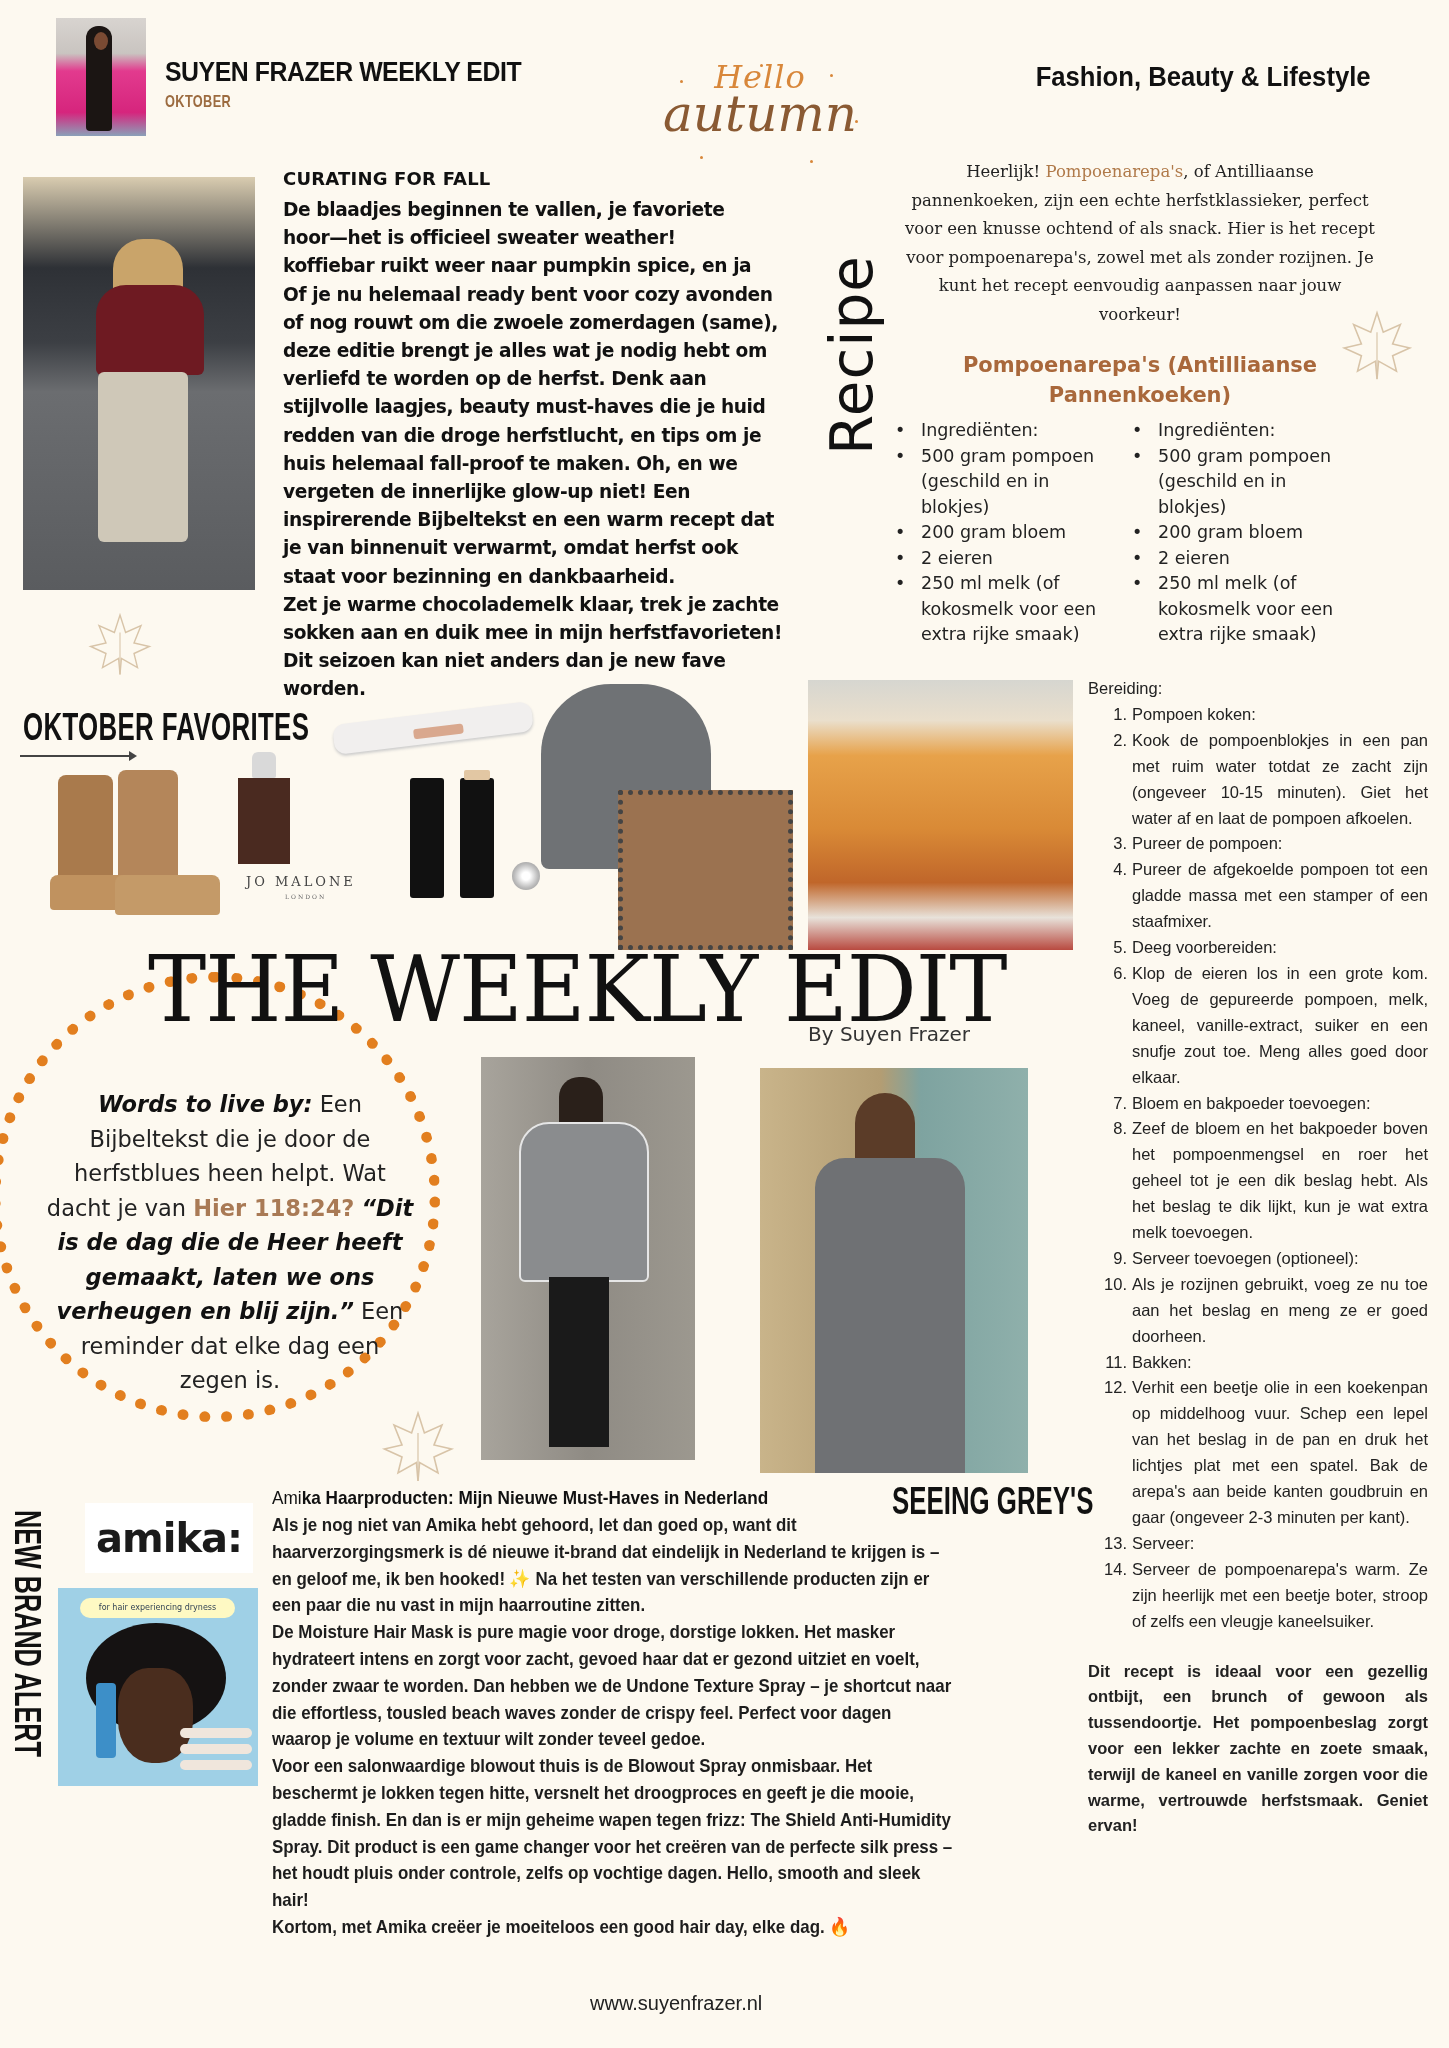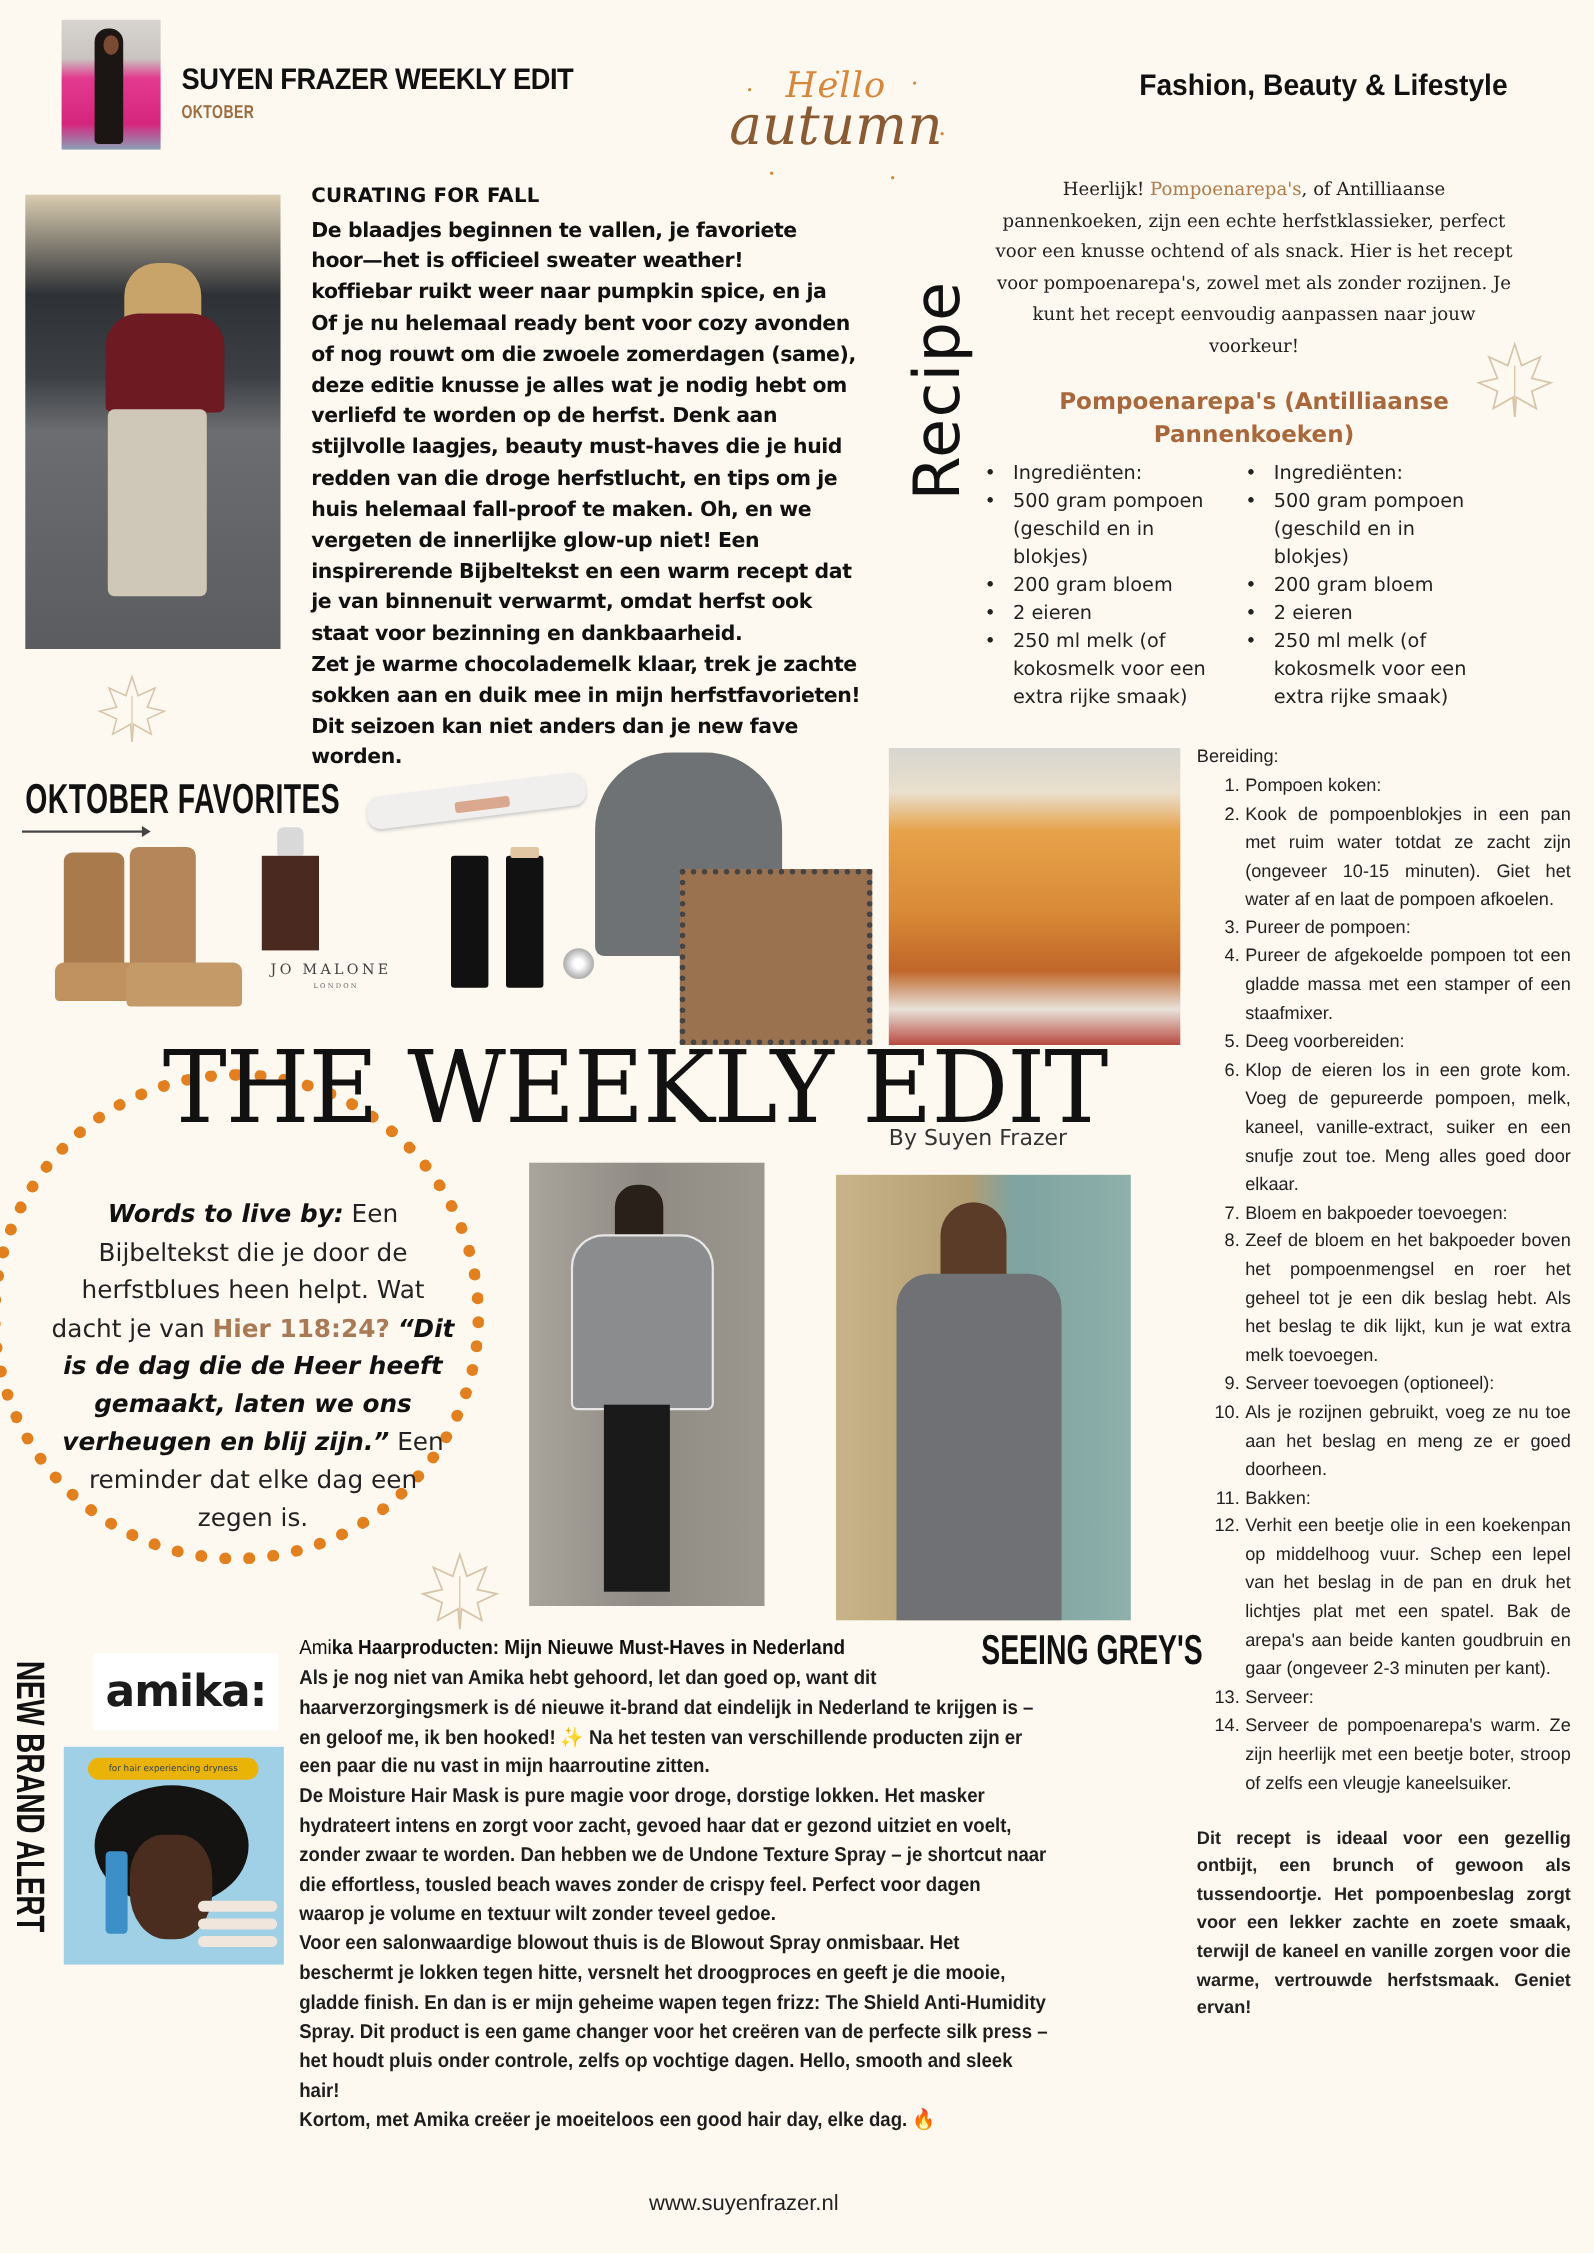--- a/index.html
+++ b/index.html
@@ -85,21 +85,21 @@
   .grey1 .head { position:absolute; left:78px; top:20px; width:44px; height:55px; background:#2a201a; border-radius: 20px 20px 10px 10px; }
   .grey2 { left: 760px; top: 1068px; width: 268px; height: 405px; background: linear-gradient(90deg,#c9b48a 0%,#b39d73 45%,#7ea3a0 60%,#8fb0ab 100%); overflow:hidden; }
   .grey2 .coat { position:absolute; left:55px; top:90px; width:150px; height:320px; background:#6f7174; border-radius: 30px 30px 4px 4px; }
   .grey2 .head { position:absolute; left:95px; top:25px; width:60px; height:80px; background:#5b3c28; border-radius: 30px 30px 10px 10px; }
   .seeing { left: 892px; top: 1480px; font-family: "Liberation Sans", sans-serif; font-weight: 700; font-size: 38px; transform: scaleX(0.68); transform-origin: left; }
 
   
   .new-brand { left: 10px; top: 1510px; font-family: "Liberation Sans", sans-serif; font-weight: 700; font-size: 36px; transform: rotate(90deg) scaleX(0.7); transform-origin: left top; white-space: nowrap; margin-left: 38px; }
   .amika-logo { left: 85px; top: 1503px; width: 168px; height: 70px; background: #fff; font-family: "DejaVu Sans", sans-serif; font-weight: 700; font-size: 40px; text-align: center; line-height: 70px; color: #1b1b1b; letter-spacing: -1px; }
   .amika-ad { left: 58px; top: 1588px; width: 200px; height: 198px; background: #9fd0e6; overflow: hidden; }
-  .amika-ad .pill { position:absolute; left:22px; top:10px; width:155px; height:20px; background:#eab308; border-radius:10px; font-size:8px; text-align:center; line-height:20px; color:#345; font-family: "DejaVu Sans", sans-serif; }
+  .amika-ad .pill { position:absolute; left:22px; top:10px; width:155px; height:20px; background:#fef9c3; border-radius:10px; font-size:8px; text-align:center; line-height:20px; color:#345; font-family: "DejaVu Sans", sans-serif; }
   .amika-ad .afro { position:absolute; left:28px; top:35px; width:140px; height:110px; background:#151212; border-radius:50%; }
   .amika-ad .face { position:absolute; left:60px; top:80px; width:75px; height:95px; background:#4a2d1e; border-radius:40% 40% 45% 45%; }
   .amika-ad .bottle { position:absolute; left:38px; top:95px; width:20px; height:75px; background:#3d8fc8; border-radius:4px; }
   .amika-ad .tag { position:absolute; right:6px; width:72px; height:10px; background:#f0e6dc; border-radius:5px; }
 
   .amika-title { left: 272px; top: 1487px; font-family: "Liberation Sans", sans-serif; font-size: 18.5px; transform: scaleX(0.93); transform-origin: left; }
   .amika-title b { font-weight: 700; }
   .amika-body { left: 272px; top: 1512px; width: 830px; font-family: "Liberation Sans", sans-serif; font-weight: 700; font-size: 18.2px; line-height: 26.8px; color: #1d1d1d; transform: scaleX(0.93); transform-origin: left; }
   .amika-body p { white-space: nowrap; }
 
@@ -135,21 +135,21 @@
   <path d="M50 10 L58 35 L80 25 L70 50 L92 55 L70 65 L75 85 L52 72 L50 95 L48 72 L25 85 L30 65 L8 55 L30 50 L20 25 L42 35 Z" fill="none" stroke="#d8c4a8" stroke-width="2"></path>
   <path d="M50 95 L50 35" stroke="#d8c4a8" stroke-width="1.5"></path>
 </svg>
 <div class="abs curating-title">CURATING FOR FALL</div>
 <div class="abs curating-body">
   <p>De blaadjes beginnen te vallen, je favoriete</p>
     <p>hoor—het is officieel sweater weather!</p>
     <p>koffiebar ruikt weer naar pumpkin spice, en ja</p>
   <p>Of je nu helemaal ready bent voor cozy avonden</p>
     <p>of nog rouwt om die zwoele zomerdagen (same),</p>
-    <p>deze editie knusse je alles wat je nodig hebt om</p>
+    <p>deze editie brengt je alles wat je nodig hebt om</p>
   <p>verliefd te worden op de herfst. Denk aan</p>
     <p>stijlvolle laagjes, beauty must-haves die je huid</p>
     <p>redden van die droge herfstlucht, en tips om je</p>
   <p>huis helemaal fall-proof te maken. Oh, en we</p>
     <p>vergeten de innerlijke glow-up niet! Een</p>
     <p>inspirerende Bijbeltekst en een warm recept dat</p>
   <p>je van binnenuit verwarmt, omdat herfst ook</p>
     <p>staat voor bezinning en dankbaarheid.</p>
     <p>Zet je warme chocolademelk klaar, trek je zachte</p>
   <p>sokken aan en duik mee in mijn herfstfavorieten!</p>

